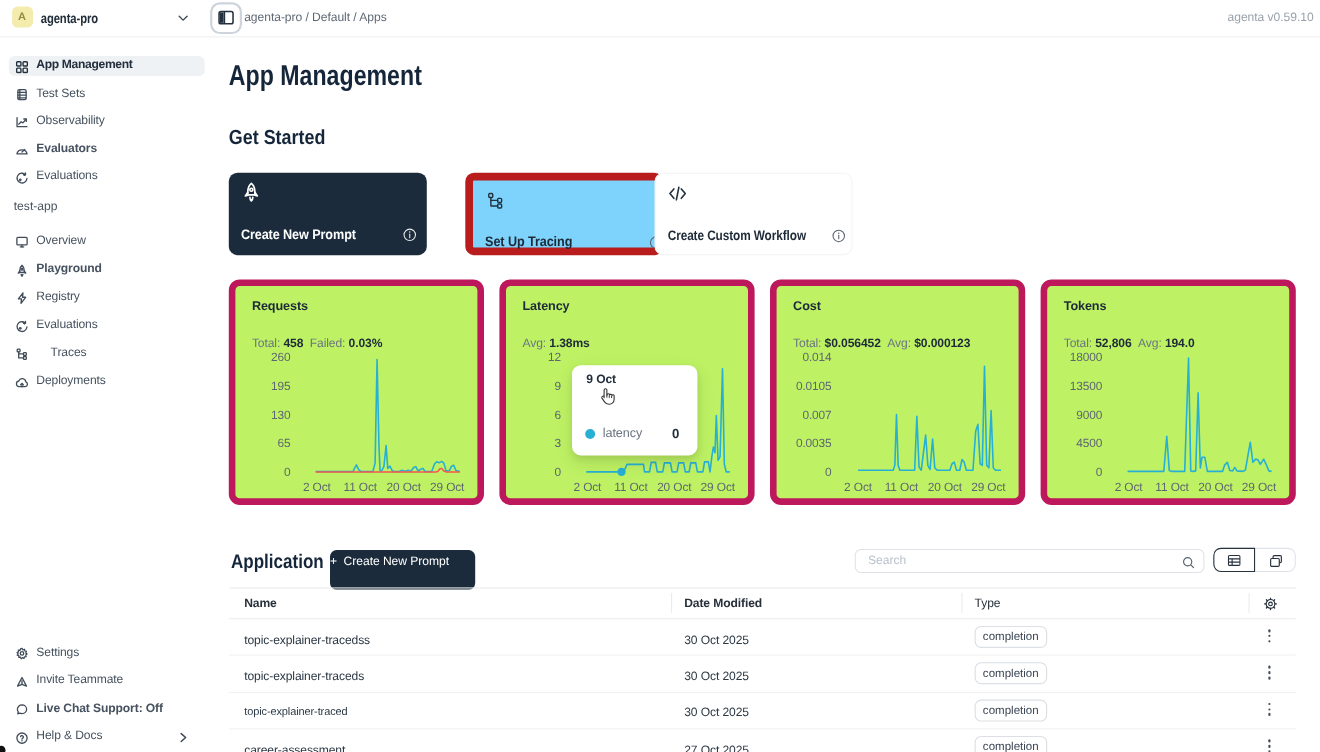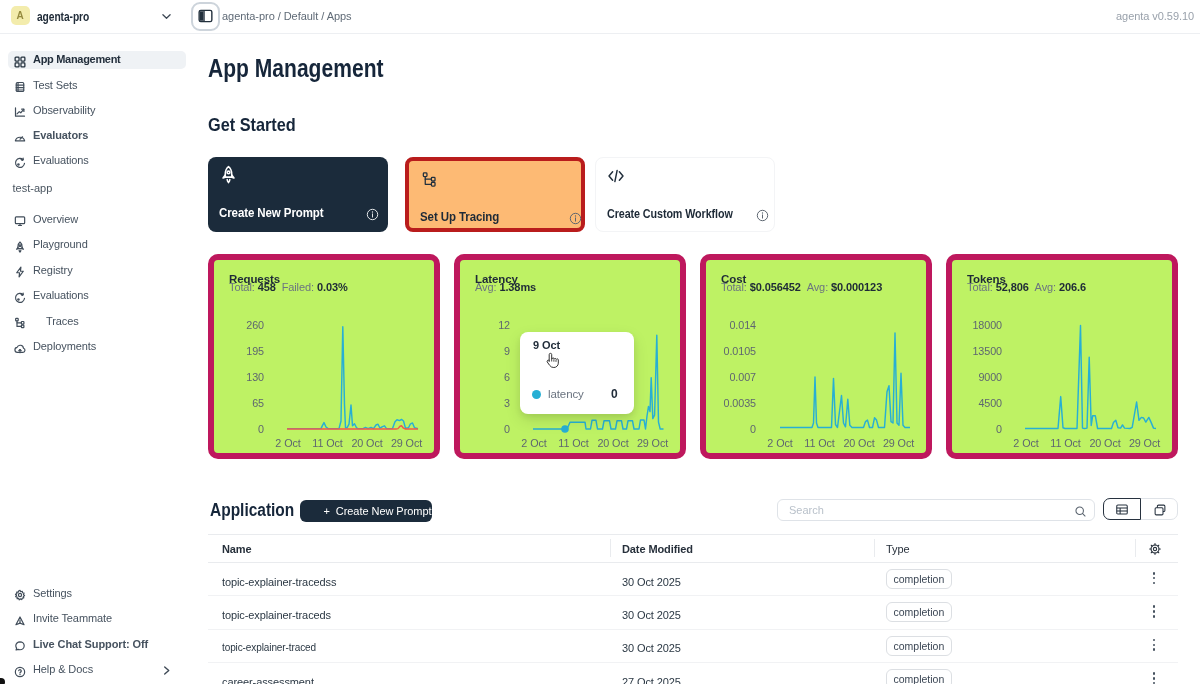--- a/index.html
+++ b/index.html
@@ -1,19 +1,19 @@
 <!DOCTYPE html>
 <html><head><meta charset="utf-8"><style>
 *{margin:0;padding:0;box-sizing:border-box}
 html,body{width:1200px;height:684px;background:#fff;font-family:"Liberation Sans",sans-serif;overflow:hidden;position:relative}
 .abs{position:absolute}
 .nav-t{font-size:11px;line-height:13px;letter-spacing:-0.1px}
 .scard{position:absolute;width:232px;height:205px;border:6px solid #be185d;border-radius:10px;background:#bef264}
 .sc-t{position:absolute;left:15px;top:13px;font-size:11.5px;font-weight:700;color:#1E2A37;letter-spacing:-0.1px}
-.sc-s{position:absolute;left:15px;top:21px;font-size:11px;color:#6B7480;letter-spacing:-0.1px}
+.sc-s{position:absolute;left:15px;top:46px;font-size:11px;color:#6B7480;letter-spacing:-0.1px}
 .sc-s b{color:#1E2A37;font-weight:700}
 .gcard{position:absolute;top:157px;width:180px;height:75px;border-radius:8px}
 .gc-label{position:absolute;left:11px;top:48.5px;font-size:12.5px;font-weight:700;letter-spacing:-0.1px;transform:scaleX(0.92);transform-origin:0 0;white-space:nowrap}
 </style></head><body>
 
 <div class="abs" style="left:0;top:32.5px;width:1200px;height:1px;background:#EDEFF2"></div>
 <div class="abs" style="left:10.5px;top:6px;width:19px;height:19px;background:#F3ECAC;border-radius:5px;text-align:center;line-height:19px;font-size:10px;font-weight:700;color:#958A3E">A</div>
 <div class="abs" style="left:36.5px;top:9.5px;font-size:12.5px;font-weight:700;color:#202C39;letter-spacing:-0.1px;transform:scaleX(0.82);transform-origin:0 0">agenta-pro</div>
 <svg class="abs" style="left:161px;top:12px" width="11" height="9" viewBox="0 0 12 10">
     <path d="M2 3 L6 7 L10 3" fill="none" stroke="#3D4854" stroke-width="1.4" stroke-linecap="round" stroke-linejoin="round"></path>
@@ -68,21 +68,21 @@
       <line x1="8" y1="11.5" x2="8" y2="14" fill="none" stroke="#414D5A" stroke-width="1.6" stroke-linecap="round" stroke-linejoin="round"></line>
     </svg></div>
 <div class="abs nav-t" style="left:33px;top:212.7px;font-weight:400;color:#46525F;letter-spacing:-0.1px">Overview</div>
 <div class="abs" style="left:14px;top:238.7px;"><svg width="12" height="12" viewBox="0 0 16 16">
       <path d="M8 1.4 C 10.1 3 10.7 5.6 10.7 7.8 L 10.7 10.2 L 5.3 10.2 L 5.3 7.8 C 5.3 5.6 5.9 3 8 1.4 Z" fill="none" stroke="#414D5A" stroke-width="1.6" stroke-linecap="round" stroke-linejoin="round"></path>
       <path d="M5.3 8.3 L 3.4 11 L 5.3 10.4" fill="none" stroke="#414D5A" stroke-width="1.6" stroke-linecap="round" stroke-linejoin="round"></path>
       <path d="M10.7 8.3 L 12.6 11 L 10.7 10.4" fill="none" stroke="#414D5A" stroke-width="1.6" stroke-linecap="round" stroke-linejoin="round"></path>
       <path d="M6.9 12.2 C 6.9 13.4 7.4 14.1 8 14.8 C 8.6 14.1 9.1 13.4 9.1 12.2" fill="none" stroke="#414D5A" stroke-width="1.6" stroke-linecap="round" stroke-linejoin="round"></path>
       <circle cx="8" cy="6.3" r="1.15" fill="none" stroke="#414D5A" stroke-width="1.6" stroke-linecap="round" stroke-linejoin="round"></circle>
     </svg></div>
-<div class="abs nav-t" style="left:33px;top:238.2px;font-weight:400;color:#46525F;letter-spacing:-0.1px">Playground</div>
+<div class="abs nav-t" style="left:33px;top:238.2px;font-weight:700;color:#46525F;letter-spacing:-0.1px">Playground</div>
 <div class="abs" style="left:14px;top:264.2px;"><svg width="12" height="12" viewBox="0 0 16 16">
       <path d="M9.2 1.6 L 3.6 9 L 7.4 9 L 6.8 14.4 L 12.4 7 L 8.6 7 Z" fill="none" stroke="#414D5A" stroke-width="1.6" stroke-linecap="round" stroke-linejoin="round"></path>
     </svg></div>
 <div class="abs nav-t" style="left:33px;top:263.7px;font-weight:400;color:#46525F;letter-spacing:-0.1px">Registry</div>
 <div class="abs" style="left:14px;top:289.7px;"><svg width="12" height="12" viewBox="0 0 16 16">
       <path d="M12.2 3.5 A 6 6 0 1 0 14 8.4" fill="none" stroke="#414D5A" stroke-width="1.6" stroke-linecap="round" stroke-linejoin="round"></path>
       <path d="M12.2 1.6 L 12.2 3.8 L 10 3.8" fill="none" stroke="#414D5A" stroke-width="1.6" stroke-linecap="round" stroke-linejoin="round"></path>
       <circle cx="5.9" cy="10" r="1.7" fill="#46525F"></circle>
       <path d="M8.2 2.1 A 4 4 0 0 1 11.2 4.6" fill="none" stroke="#414D5A" stroke-width="1.6" stroke-linecap="round" stroke-linejoin="round"></path>
     </svg></div>
@@ -137,21 +137,21 @@
         <path d="M6.9 12.2 C 6.9 13.4 7.4 14.1 8 14.8 C 8.6 14.1 9.1 13.4 9.1 12.2" fill="none" stroke="#fff" stroke-width="1.3" stroke-linecap="round" stroke-linejoin="round"></path>
         <circle cx="8" cy="6.3" r="1.15" fill="none" stroke="#fff" stroke-width="1.3" stroke-linecap="round" stroke-linejoin="round"></circle>
       </svg></div>
  <div class="gc-label" style="color:#fff">Create New Prompt</div>
  <div class="abs" style="left:158px;top:50px"><svg width="13" height="13" viewBox="0 0 16 16">
         <circle cx="8" cy="8" r="6.4" fill="none" stroke="#E8EBEE" stroke-width="1.2"></circle>
         <line x1="8" y1="7.2" x2="8" y2="11.2" stroke="#E8EBEE" stroke-width="1.2" stroke-linecap="round"></line>
         <circle cx="8" cy="4.9" r="0.85" fill="#E8EBEE"></circle>
       </svg></div>
 </div>
-<div class="gcard" style="left:405px;background:#fdba74;border:4px solid #b91c1c">
+<div class="gcard" style="left:423px;background:#7dd3fc;border:7px solid #b91c1c">
  <div class="abs" style="left:11.5px;top:10px"><svg width="17" height="17" viewBox="0 0 16 16">
         <rect x="2.2" y="1.8" width="3.4" height="3.4" rx="0.8" fill="none" stroke="#23303D" stroke-width="1.2" stroke-linecap="round" stroke-linejoin="round"></rect>
         <rect x="9.8" y="6" width="3.4" height="3.4" rx="0.8" fill="none" stroke="#23303D" stroke-width="1.2" stroke-linecap="round" stroke-linejoin="round"></rect>
         <rect x="9.8" y="10.8" width="3.4" height="3.4" rx="0.8" fill="none" stroke="#23303D" stroke-width="1.2" stroke-linecap="round" stroke-linejoin="round"></rect>
         <path d="M4 5.2 L 4 7.7 L 9.8 7.7" fill="none" stroke="#23303D" stroke-width="1.2" stroke-linecap="round" stroke-linejoin="round"></path>
         <path d="M4 7.7 L 4 12.5 L 9.8 12.5" fill="none" stroke="#23303D" stroke-width="1.2" stroke-linecap="round" stroke-linejoin="round"></path>
       </svg></div>
  <div class="gc-label" style="color:#1E2A37">Set Up Tracing</div>
  <div class="abs" style="left:160px;top:50px"><svg width="13" height="13" viewBox="0 0 16 16">
         <circle cx="8" cy="8" r="6.4" fill="none" stroke="#59636E" stroke-width="1.2"></circle>
@@ -228,37 +228,37 @@
       <text x="50" y="172.8" text-anchor="end" font-size="10.8" letter-spacing="-0.1" fill="#5E6670">0</text>
       <text x="74" y="186.8" text-anchor="middle" font-size="10.8" letter-spacing="-0.1" fill="#5E6670">2 Oct</text>
       <text x="113.5" y="186.8" text-anchor="middle" font-size="10.8" letter-spacing="-0.1" fill="#5E6670">11 Oct</text>
       <text x="153" y="186.8" text-anchor="middle" font-size="10.8" letter-spacing="-0.1" fill="#5E6670">20 Oct</text>
       <text x="192.5" y="186.8" text-anchor="middle" font-size="10.8" letter-spacing="-0.1" fill="#5E6670">29 Oct</text>
       <polyline points="74.0,167.5 106.0,167.5 107.5,163.0 109.0,116.9 110.5,163.0 112.0,167.5 125.5,167.5 127.5,118.4 129.5,164.5 131.5,167.5 135.5,135.5 137.5,163.0 139.5,166.8 141.8,139.2 143.8,165.3 146.0,167.5 157.5,167.5 159.5,161.6 161.5,160.1 163.5,167.5 166.5,167.5 168.5,157.8 170.5,160.1 172.5,167.5 178.5,167.5 181.0,131.8 183.0,125.8 185.0,161.6 187.0,163.0 189.0,73.0 191.0,163.0 193.0,165.3 195.0,113.2 197.0,165.3 199.0,167.5 204.0,167.5" fill="none" stroke="#27AFD4" stroke-width="1.45" stroke-linejoin="round"></polyline>
     </svg>
 </div>
 <div class="scard" style="left:946px;top:254px;text-align:right;">
 <div class="sc-t">Tokens</div>
-<div class="sc-s">Total: <b>52,806</b> &nbsp;Avg: <b>206.6</b></div>
+<div class="sc-s">Total: <b>52,806</b> &nbsp;Avg: <b>194.0</b></div>
 <svg class="abs" style="left:0;top:0" width="232" height="205" viewBox="0 0 232 205">
       <text x="50" y="68.6" text-anchor="end" font-size="10.8" letter-spacing="-0.1" fill="#5E6670">18000</text>
       <text x="50" y="94.6" text-anchor="end" font-size="10.8" letter-spacing="-0.1" fill="#5E6670">13500</text>
       <text x="50" y="120.7" text-anchor="end" font-size="10.8" letter-spacing="-0.1" fill="#5E6670">9000</text>
       <text x="50" y="146.8" text-anchor="end" font-size="10.8" letter-spacing="-0.1" fill="#5E6670">4500</text>
       <text x="50" y="172.8" text-anchor="end" font-size="10.8" letter-spacing="-0.1" fill="#5E6670">0</text>
       <text x="74" y="186.8" text-anchor="middle" font-size="10.8" letter-spacing="-0.1" fill="#5E6670">2 Oct</text>
       <text x="113.5" y="186.8" text-anchor="middle" font-size="10.8" letter-spacing="-0.1" fill="#5E6670">11 Oct</text>
       <text x="153" y="186.8" text-anchor="middle" font-size="10.8" letter-spacing="-0.1" fill="#5E6670">20 Oct</text>
       <text x="192.5" y="186.8" text-anchor="middle" font-size="10.8" letter-spacing="-0.1" fill="#5E6670">29 Oct</text>
       <polyline points="73.0,168.5 106.0,168.5 108.7,136.6 111.0,167.8 113.0,168.5 125.0,168.5 128.5,65.4 130.5,168.1 132.5,168.5 135.0,168.1 137.2,97.2 139.2,165.5 140.7,155.7 143.3,155.7 145.6,168.5 159.5,168.5 161.4,162.6 163.8,160.3 166.0,167.8 168.6,168.1 170.5,164.9 172.5,168.1 178.0,168.5 180.2,167.3 184.6,142.0 187.0,160.3 189.4,157.4 191.6,158.0 193.8,162.1 196.8,157.4 199.0,162.1 201.5,168.1 204.0,168.5" fill="none" stroke="#27AFD4" stroke-width="1.45" stroke-linejoin="round"></polyline>
     </svg>
 </div>
 
 <div class="abs" style="left:210px;top:500px;font-size:18px;font-weight:700;color:#16263A;transform:scaleX(0.86);transform-origin:0 0;white-space:nowrap">Application</div>
-<div class="abs" style="left:300px;top:499.5px;width:131.5px;height:22px;background:#1B2B3B;border-radius:6px;color:#fff;font-size:11px;line-height:23px;text-align:right;letter-spacing:-0.05px">+&nbsp;&nbsp;Create New Prompt</div>
+<div class="abs" style="left:300px;top:499.5px;width:131.5px;height:36px;background:#1B2B3B;border-radius:6px;color:#fff;font-size:11px;line-height:23px;text-align:left;letter-spacing:-0.05px">+&nbsp;&nbsp;Create New Prompt</div>
 <div class="abs" style="left:777px;top:499px;width:318px;height:22px;border:1px solid #DFE3E8;border-radius:6px;background:#fff">
  <div class="abs" style="left:11px;top:4px;font-size:11px;color:#B9C1CA">Search</div>
  <svg class="abs" style="left:296px;top:4.5px" width="13" height="13" viewBox="0 0 16 16">
       <circle cx="7" cy="7" r="4.6" fill="none" stroke="#59636E" stroke-width="1.3"></circle>
       <line x1="10.4" y1="10.4" x2="13.6" y2="13.6" stroke="#59636E" stroke-width="1.3" stroke-linecap="round"></line>
     </svg>
 </div>
 <div class="abs" style="left:1103px;top:498px;width:75px;height:22px;border:1px solid #DFE3E8;border-radius:7px;background:#fff"></div>
 <div class="abs" style="left:1103px;top:498px;width:38px;height:22px;border:1.4px solid #27323F;border-radius:7px 0 0 7px;background:#fff"></div>
 <svg class="abs" style="left:1116px;top:504px" width="12" height="11" viewBox="0 0 16 14">

